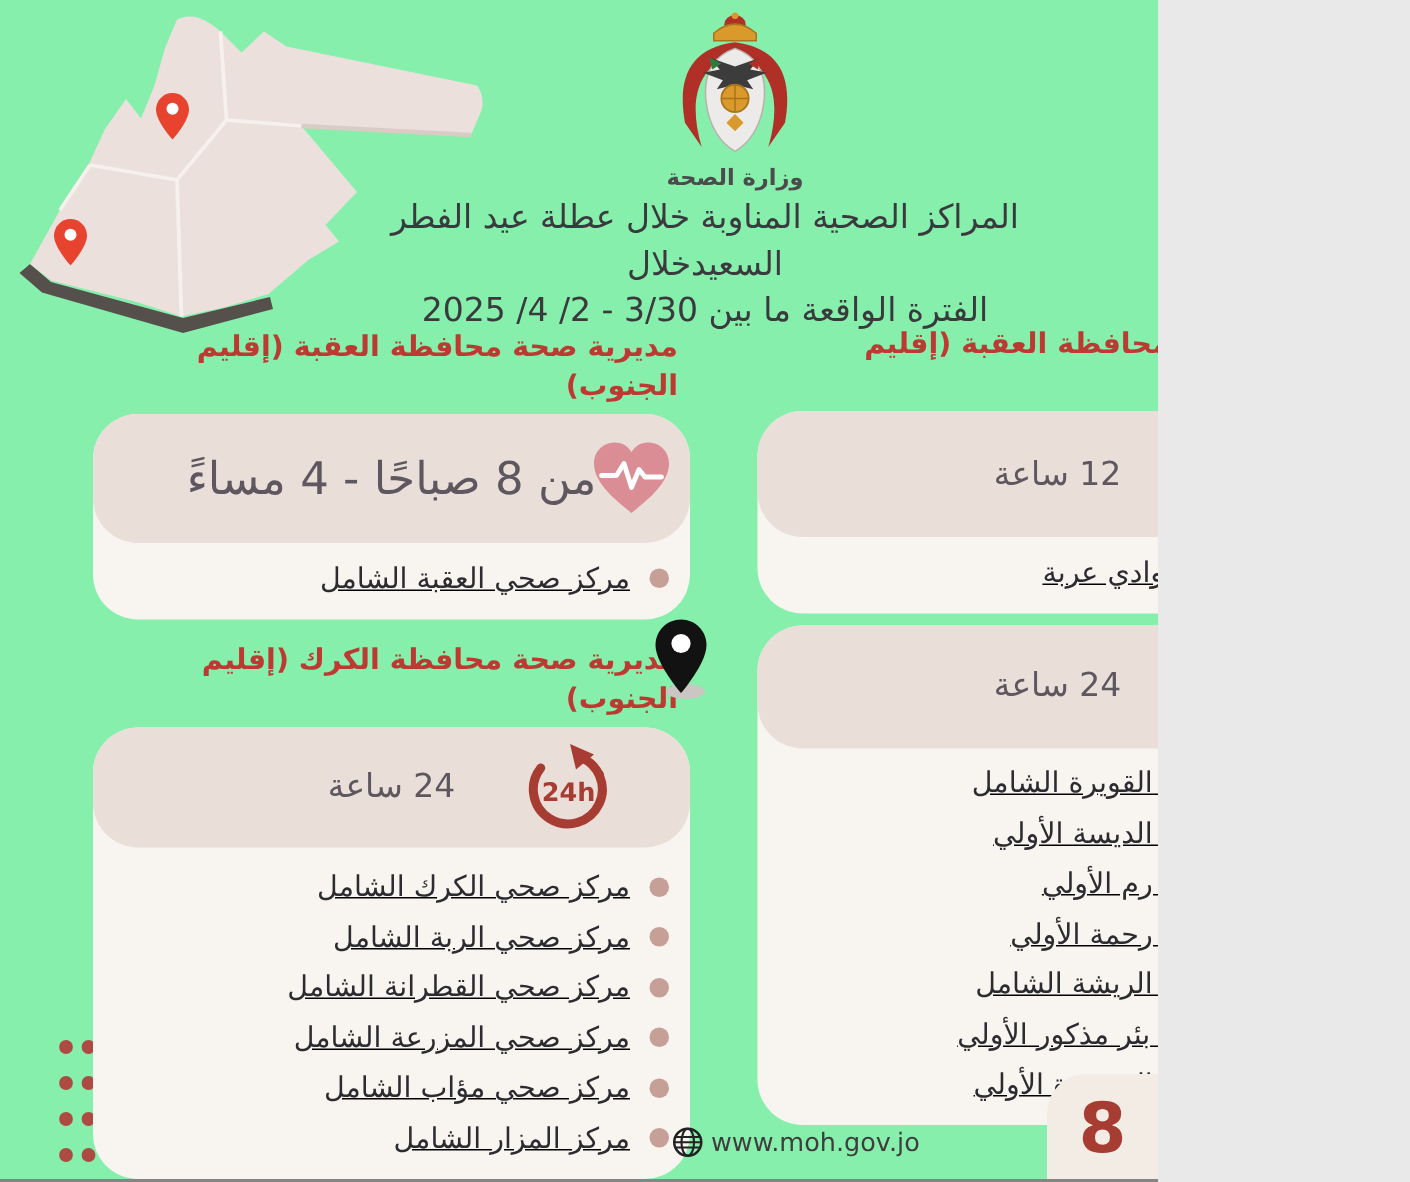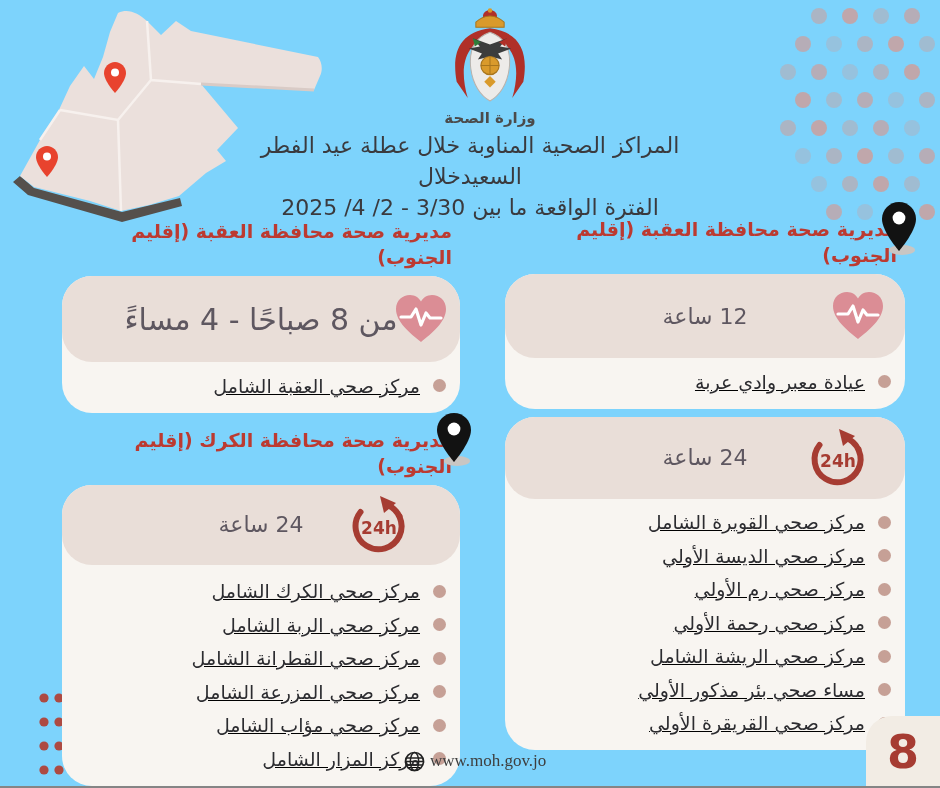--- a/index.html
+++ b/index.html
@@ -1,18 +1,18 @@
 <!DOCTYPE html>
 <html lang="ar" style="--header-red: #bc3a31; --accent: #a63c32; --card-bg: #e9ded8; --bullet: #c6a096;"><head>
 <meta charset="utf-8">
 <style>
   html,body{margin:0;padding:0;background:#e9e9e9;}
   .canvas{
-    position:relative;width:940px;height:788px;overflow:hidden;
-    background:#7dd3fc;font-family:"DejaVu Sans", sans-serif;direction:rtl;
+    position:relative;width:772px;height:788px;overflow:hidden;
+    background:#86efac;font-family:"DejaVu Sans", sans-serif;direction:rtl;
   }
   
   .logo-wrap{position:absolute;left:412px;top:8px;width:156px;text-align:center;}
   .logo-caption{font-size:15px;font-weight:bold;color:#4b4b4b;margin-top:1px;letter-spacing:1px;}
   .title{position:absolute;left:222px;top:130px;width:496px;text-align:center;
          font-size:22px;font-weight:normal;color:#3a3a3e;line-height:31px;}
   
   .col{position:absolute;top:210px;width:400px;}
   #col-right{left:505px;}
   #col-left{left:62px;top:212px;width:398px;}
@@ -26,22 +26,22 @@
   .hour-card{position:relative;height:84px;background:var(--card-bg,#e9ded8);
              border-radius:30px;display:flex;align-items:center;justify-content:center;}
   .hour-text{font-size:22px;color:#5e5760;}
   .hour-text.small{font-size:30px;}
   .icon-right{position:absolute;top:50%;transform:translateY(-50%);line-height:0;text-align:center;}
   .list{padding:7px 14px 10px;}
   .item{display:flex;align-items:center;gap:13px;height:33.5px;text-decoration:underline;}
   .bullet{width:13px;height:13px;border-radius:50%;background:var(--bullet,#c6a096);flex:none;}
   .item-label{font-size:19px;color:#2c2c30;white-space:nowrap;}
   
-  .footer-url{position:absolute;left:404px;top:751px;display:flex;align-items:flex-start;
-              gap:5px;direction:ltr;font-family:Liberation Serif, serif;}
+  .footer-url{position:absolute;left:448px;top:751px;display:flex;align-items:flex-end;
+              gap:5px;direction:ltr;}
   .footer-url span{font-size:17px;color:#3e3e3e;}
   .page-box{position:absolute;right:0;bottom:0;width:74px;height:72px;background:#f2ece4;
             border-top-left-radius:26px;display:flex;align-items:center;justify-content:center;}
   .page-num{font-size:46px;font-weight:bold;color:var(--accent,#a63c32);line-height:1;}
   .bottom-line{position:absolute;left:0;bottom:0;width:100%;height:2px;background:#858585;}
   .deco{position:absolute;line-height:0;}
 </style>
 </head>
 <body>
 

